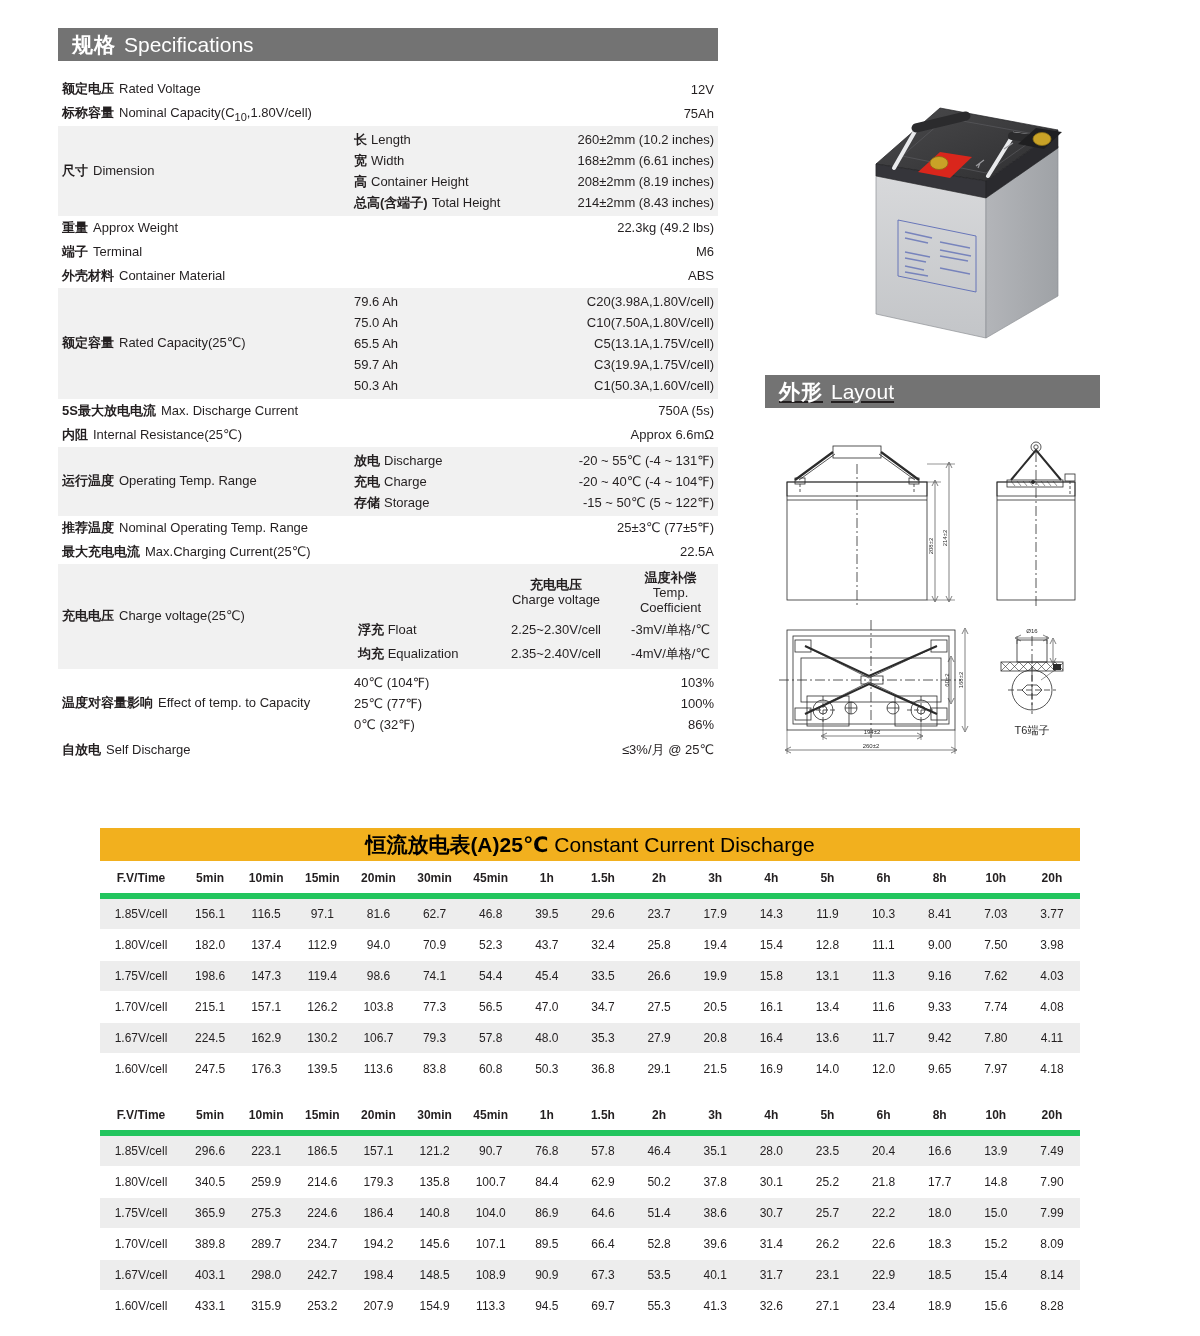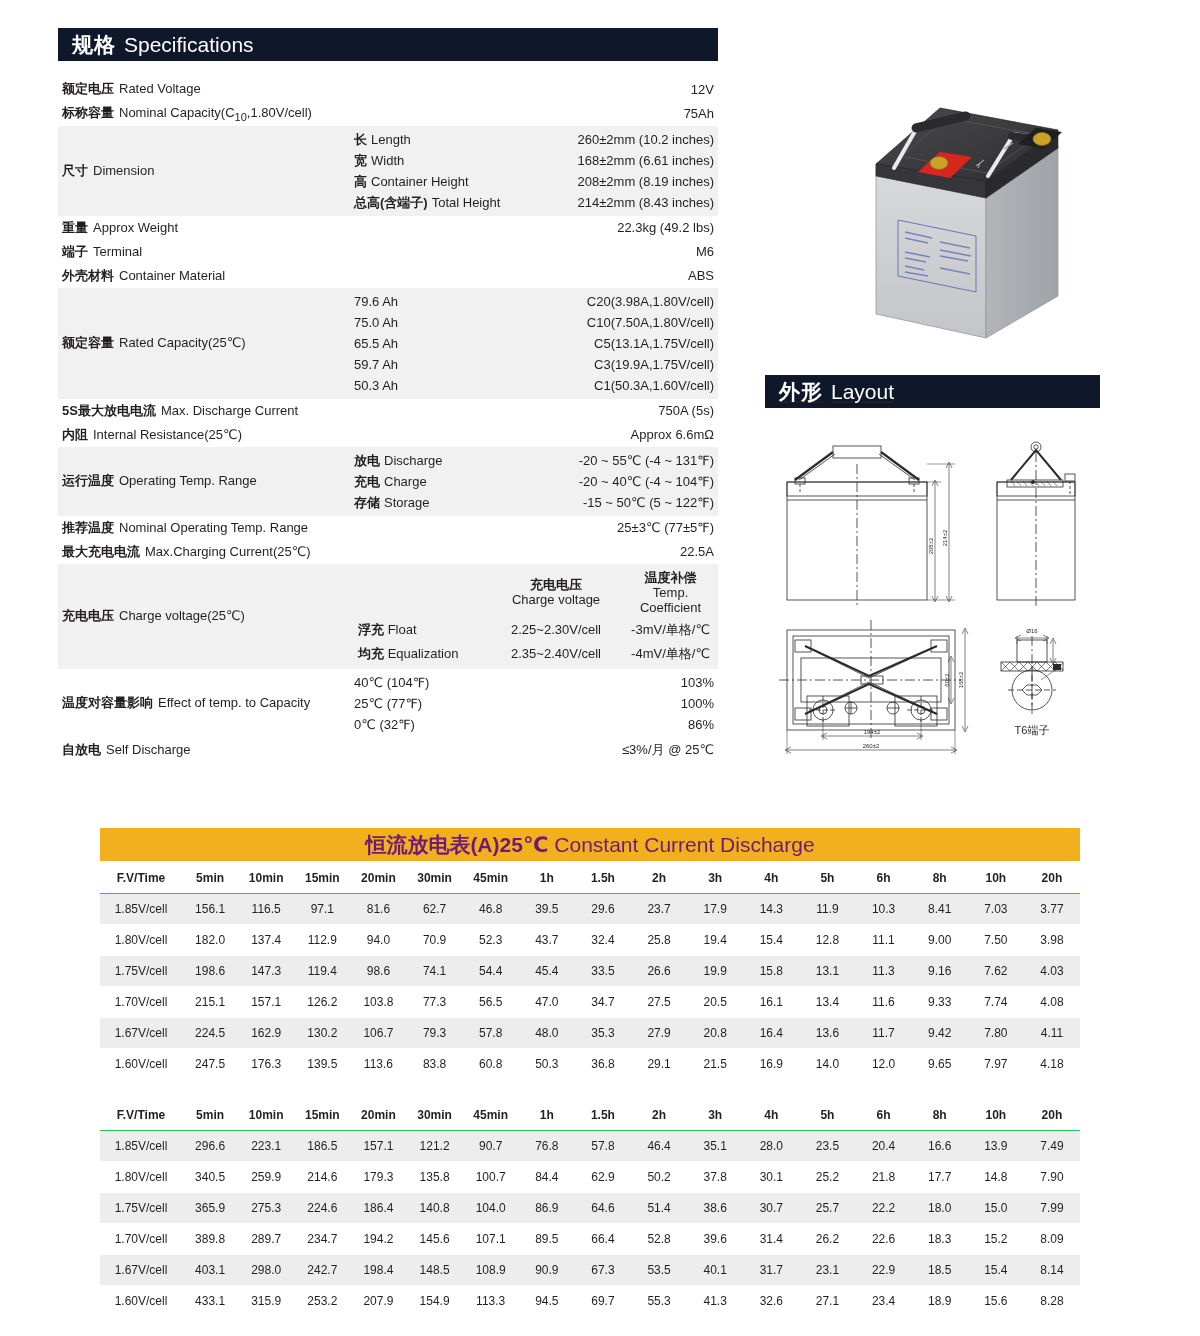--- a/index.html
+++ b/index.html
@@ -7,21 +7,21 @@
     margin: 0; padding: 0;
     width: 1200px; height: 1336px;
     background: #ffffff;
     font-family: "Liberation Sans", "DejaVu Sans", sans-serif;
     color: #231f20;
   }
   .page { position: relative; width: 1200px; height: 1336px; overflow: hidden; }
 
   
   .gold-bar {
-    background: #0f172a;
+    background: #737373;
     color: #ffffff;
     font-size: 21px;
     font-weight: bold;
     line-height: 33px;
     height: 33px;
     padding-left: 14px;
     white-space: nowrap;
   }
   .gold-bar .cn { letter-spacing: 1px; }
   .gold-bar .en { font-weight: normal; margin-left: 8px; }
@@ -68,35 +68,35 @@
     overflow: hidden;
   }
 
   
   .layout-wrap { position: absolute; left: 765px; top: 375px; width: 335px; text-decoration: underline; }
   .draw-area { position: relative; width: 335px; height: 355px; margin-top: 10px; }
 
   
   .dis-wrap { position: absolute; left: 100px; width: 980px; }
   .dis-title {
-    background: #f2b01e; color: #701a75; text-align: center;
+    background: #f2b01e; color: #000000; text-align: center;
     font-size: 21px; font-weight: bold; height: 33px; line-height: 33px;
     white-space: nowrap;
   }
   .dis-title .en { font-weight: normal; margin-left: 6px; }
   table.dis { border-collapse: collapse; width: 100%; table-layout: fixed; margin-top: 2px; }
   table.dis th, table.dis td {
     font-size: 12px; text-align: center; padding: 8px 0; border: none;
     white-space: nowrap;
   }
   table.dis th { font-weight: bold; }
   table.dis td.fv { font-weight: normal; }
   table.dis tbody tr.shade td { background: #ededed; }
   table.dis tbody tr td { border-bottom: 1px solid #ffffff; }
-  table.dis thead th { border-bottom: 1px solid #22c55e; margin-top: 28px; }
+  table.dis thead th { border-bottom: 6px solid #22c55e; margin-top: 28px; }
   col.c0 { width: 82px; }
 </style>
 </head>
 <body>
 
 <div class="page">
 
   <div class="spec-wrap">
     <div class="gold-bar">
       <span class="cn">规格</span><span class="en">Specifications</span>

